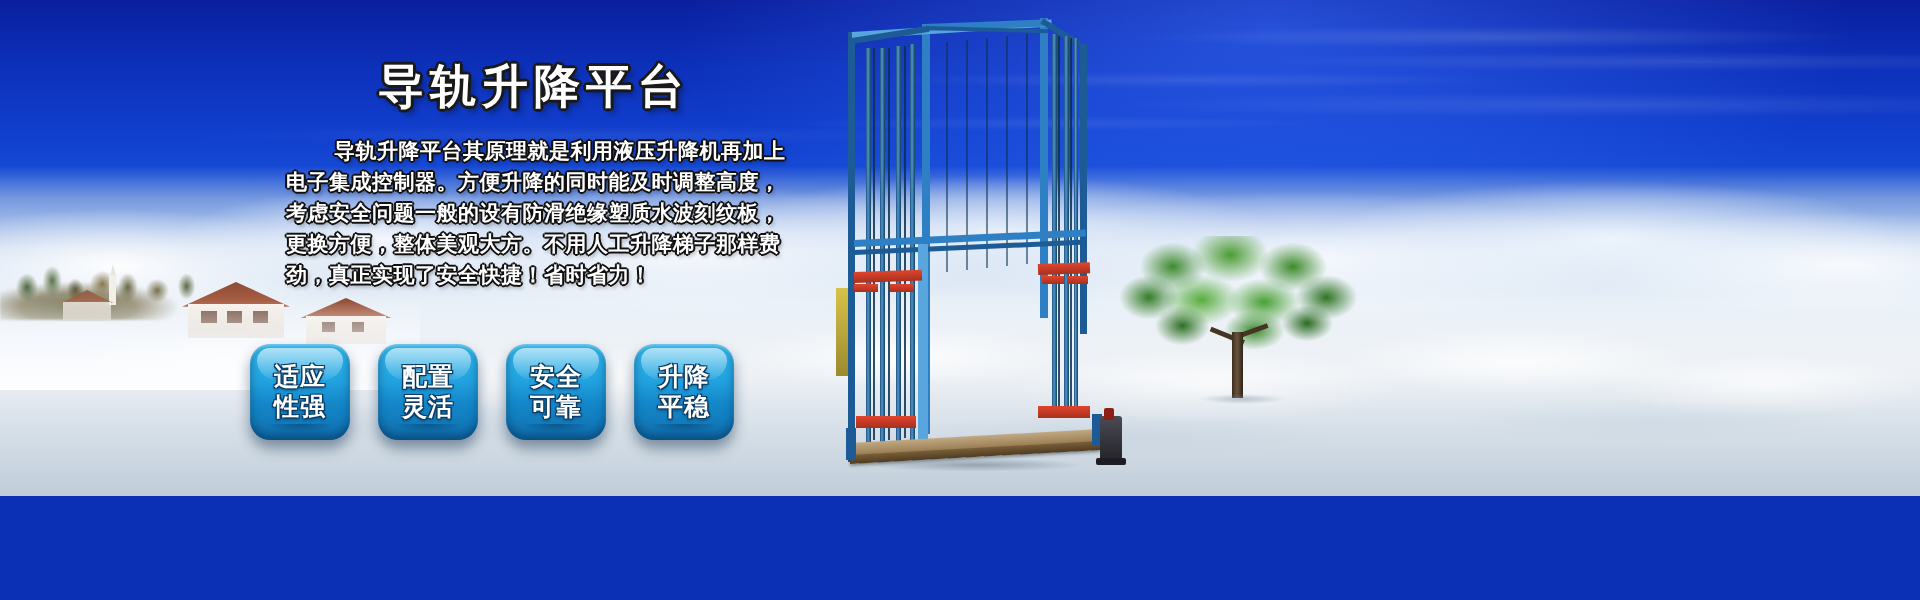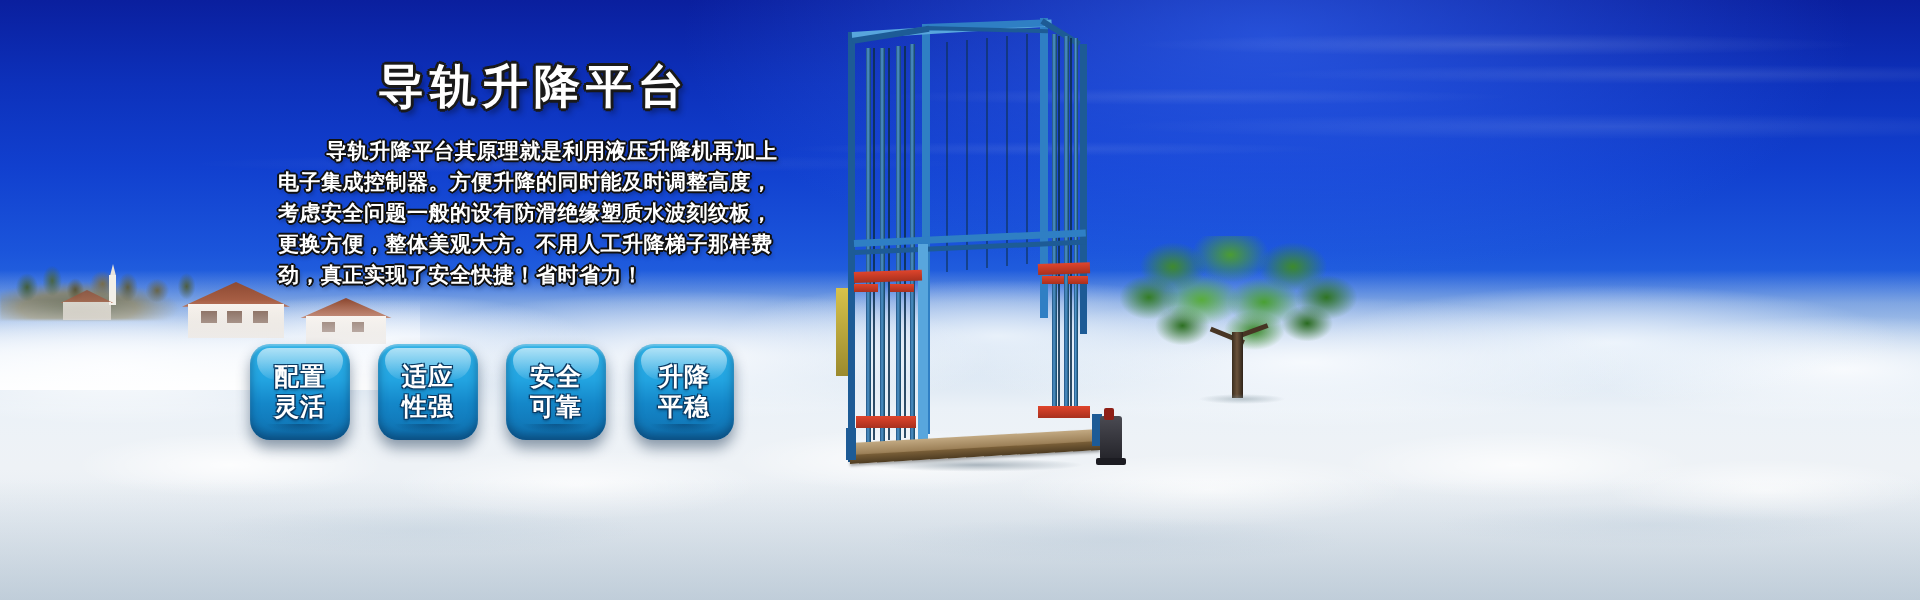--- a/index.html
+++ b/index.html
@@ -4,21 +4,21 @@
 <style>
   * { margin:0; padding:0; box-sizing:border-box; }
   html,body { width:1920px; height:600px; overflow:hidden; }
   body {
     font-family:"DejaVu Sans","Liberation Sans",sans-serif;
     background:#0b2fb5;
   }
 
   .banner {
     position:relative;
-    width:1920px; height:600px;
+    width:1920px; height:496px;
     overflow:hidden;
   }
 
   
   .sky {
     position:absolute; inset:0;
     background:
       radial-gradient(ellipse 900px 380px at 66% 6%, rgba(60,115,255,.55) 0%, rgba(25,70,220,0) 65%),
       linear-gradient(180deg,
         #0a1f9e 0%,
@@ -179,21 +179,21 @@
       -2px -2px 0 #1a1a1a,  2px -2px 0 #1a1a1a,
       -2px  2px 0 #1a1a1a,  2px  2px 0 #1a1a1a,
       -3px  0   0 #1a1a1a,  3px  0   0 #1a1a1a,
        0   -3px 0 #1a1a1a,  0    3px 0 #1a1a1a,
        4px  5px 6px rgba(0,0,0,.45);
     white-space:nowrap;
   }
 
   
   .paragraph {
-    position:absolute; left:278px; top:136px;
+    position:absolute; left:286px; top:136px;
     width:500px;
     font-size:21px; line-height:31px; font-weight:bold;
     color:#ffffff; text-indent:48px;
     letter-spacing:.5px;
     text-shadow:
       -1.4px -1.4px 0 #111, 1.4px -1.4px 0 #111,
       -1.4px  1.4px 0 #111, 1.4px  1.4px 0 #111,
       -2px 0 0 #111, 2px 0 0 #111, 0 -2px 0 #111, 0 2px 0 #111,
       2px 3px 4px rgba(0,0,0,.4);
   }
@@ -366,26 +366,26 @@
     <div style="position:absolute; left:8px; top:438px; width:286px; height:18px;
                 background:radial-gradient(ellipse 143px 9px at 50% 50%, rgba(95,115,130,.50), rgba(255,255,255,0) 74%);"></div>
   </div>
 
   <div class="headline nosel">导轨升降平台</div>
 
   <div class="paragraph nosel">导轨升降平台其原理就是利用液压升降机再加上电子集成控制器。方便升降的同时能及时调整高度，考虑安全问题一般的设有防滑绝缘塑质水波刻纹板，更换方便，整体美观大方。不用人工升降梯子那样费劲，真正实现了安全快捷！省时省力！</div>
 
   <div class="features">
     <div class="feature">
+      <span class="flabel">适应
+性强</span>
+    </div>
+    <div class="feature">
       <span class="flabel">配置
 灵活</span>
-    </div>
-    <div class="feature">
-      <span class="flabel">适应
-性强</span>
     </div>
     <div class="feature">
       <span class="flabel">安全
 可靠</span>
     </div>
     <div class="feature">
       <span class="flabel">升降
 平稳</span>
     </div>
   </div>

